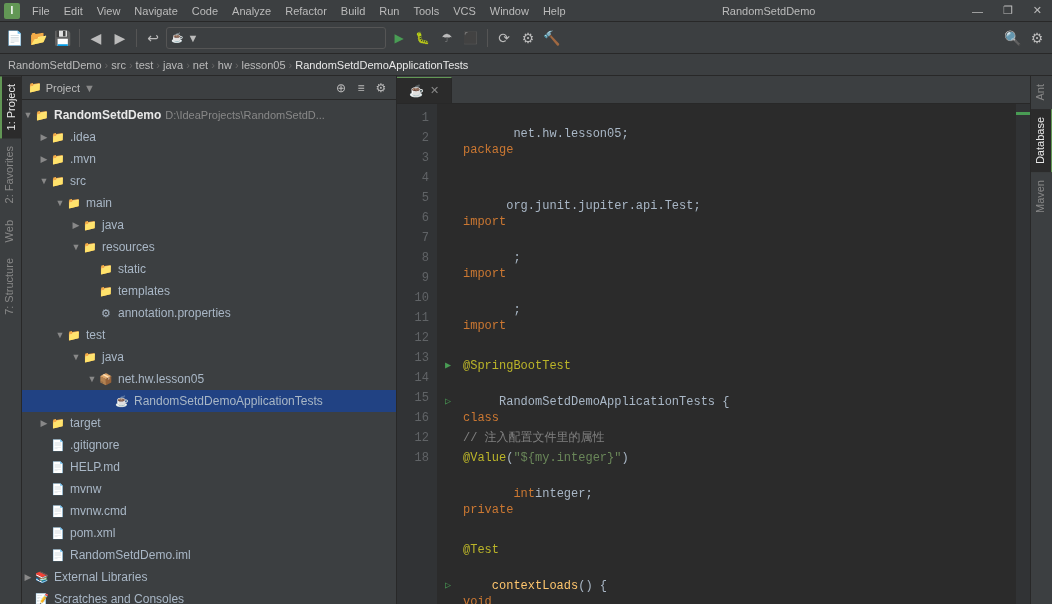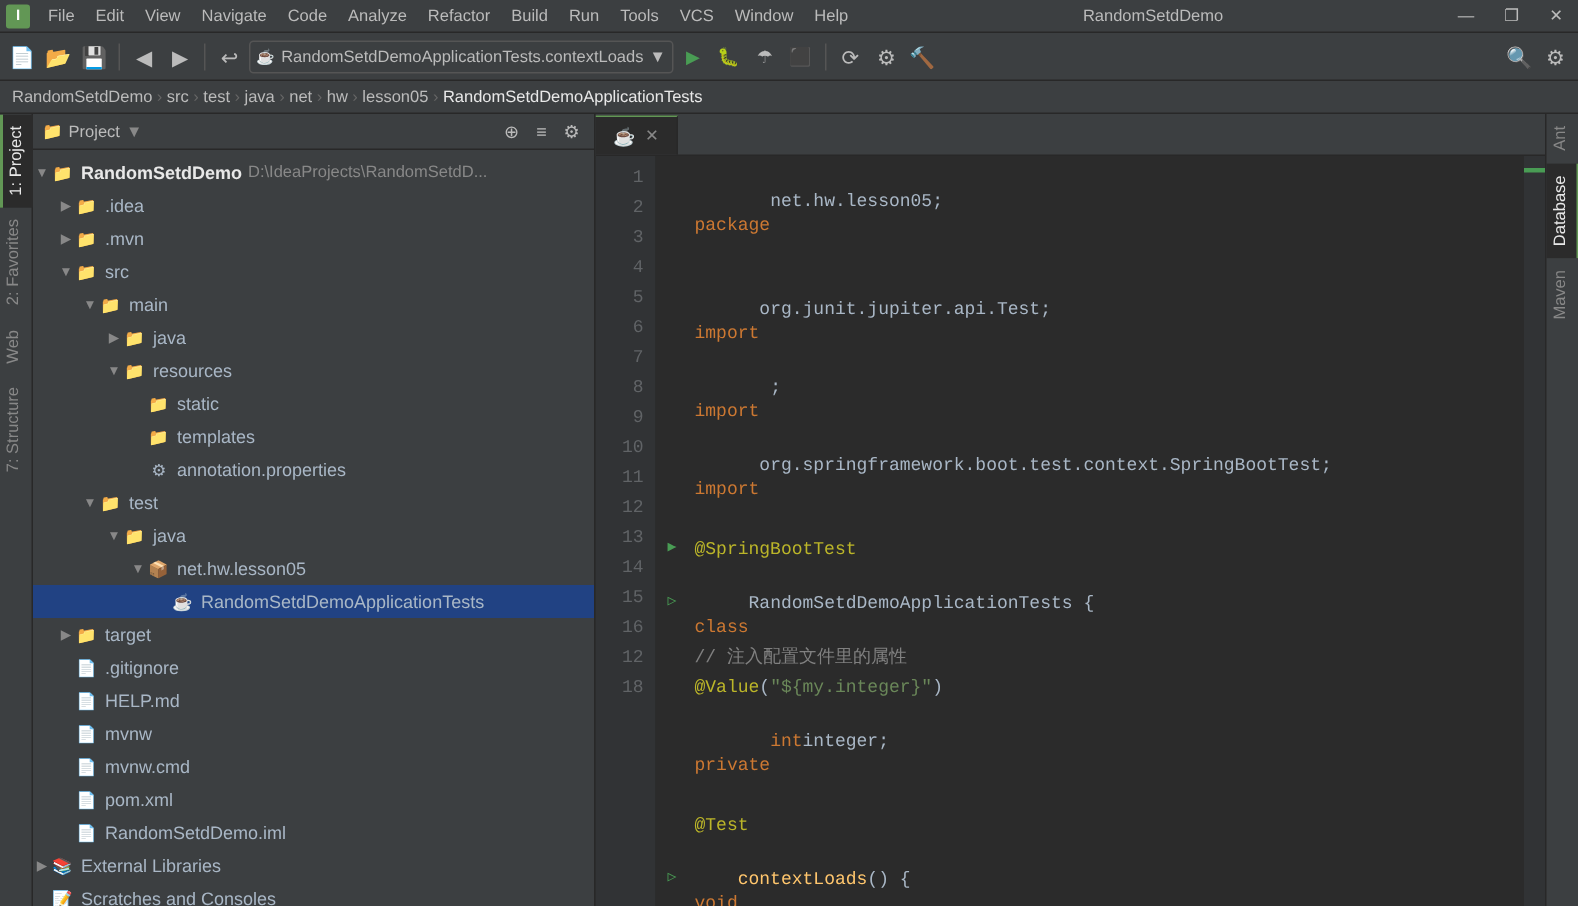--- a/index.html
+++ b/index.html
@@ -122,21 +122,20 @@
   <div class="toolbar-btn">📄</div>
   <div class="toolbar-btn">📂</div>
   <div class="toolbar-btn">💾</div>
   <div class="toolbar-sep"></div>
   <div class="toolbar-btn">◀</div>
   <div class="toolbar-btn">▶</div>
   <div class="toolbar-sep"></div>
   <div class="toolbar-btn">↩</div>
   <div class="toolbar-combo">
     <span style="color:#629755;font-size:10px;">☕</span>
-    <span style="flex:1;overflow:hidden;text-overflow:ellipsis;white-space:nowrap;">RandomSetdDemoApplicationTests.contextLoads</span>
     <span>▼</span>
   </div>
   <div class="run-btn green">▶</div>
   <div class="run-btn">🐛</div>
   <div class="run-btn">☂</div>
   <div class="run-btn">⬛</div>
   <div class="toolbar-sep"></div>
   <div class="toolbar-btn">⟳</div>
   <div class="toolbar-btn">⚙</div>
   <div class="toolbar-btn">🔨</div>
@@ -380,21 +379,21 @@
           <div style="line-height: 20px;">16</div>
           <div style="line-height: 20px;">12</div>
           <div style="line-height: 20px;">18</div>
         </div>
       <div id="code-content">
 
       <div class="code-line"><span class="ln-gutter"></span><span class="kw">package</span> <span class="pkg">net.hw.lesson05</span>;</div>
           <div class="code-line"><span class="ln-gutter"></span>&nbsp;</div>
           <div class="code-line"><span class="ln-gutter"></span><span class="kw">import</span> <span class="pkg">org.junit.jupiter.api.Test</span>;</div>
           <div class="code-line"><span class="ln-gutter"></span><span class="kw">import</span> ;</div>
-          <div class="code-line"><span class="ln-gutter"></span><span class="kw">import</span> <span class="pkg">org.springframework.boot.test.context.SpringBootTest</span>;</div>
+          <div class="code-line"><span class="ln-gutter"></span><span class="kw">import</span> ;</div>
           <div class="code-line"><span class="ln-gutter"></span>&nbsp;</div>
           <div class="code-line"><span class="ln-gutter" style="color:#499c54;font-size:10px;">▶</span><span class="ann">@SpringBootTest</span></div>
           <div class="code-line"><span class="ln-gutter" style="color:#499c54;font-size:10px;">▷</span><span class="kw">class</span> <span class="cls">RandomSetdDemoApplicationTests</span> {</div>
           <div class="code-line"><span class="ln-gutter"></span>    <span class="cmt">// 注入配置文件里的属性</span></div>
           <div class="code-line"><span class="ln-gutter"></span>    <span class="ann">@Value</span>(<span class="str">"${my.integer}"</span>)</div>
           <div class="code-line"><span class="ln-gutter"></span>    <span class="kw">private</span> <span class="kw2">int</span> <span class="cls">integer</span>;</div>
           <div class="code-line"><span class="ln-gutter"></span>&nbsp;</div>
           <div class="code-line"><span class="ln-gutter"></span>    <span class="ann">@Test</span></div>
           <div class="code-line"><span class="ln-gutter" style="color:#499c54;font-size:10px;">▷</span>    <span class="kw">void</span> <span class="fn">contextLoads</span>() {</div>
           <div class="code-line"><span class="ln-gutter"></span>        System.<span class="special">out</span>.println(<span class="cls">integer</span>);</div>

